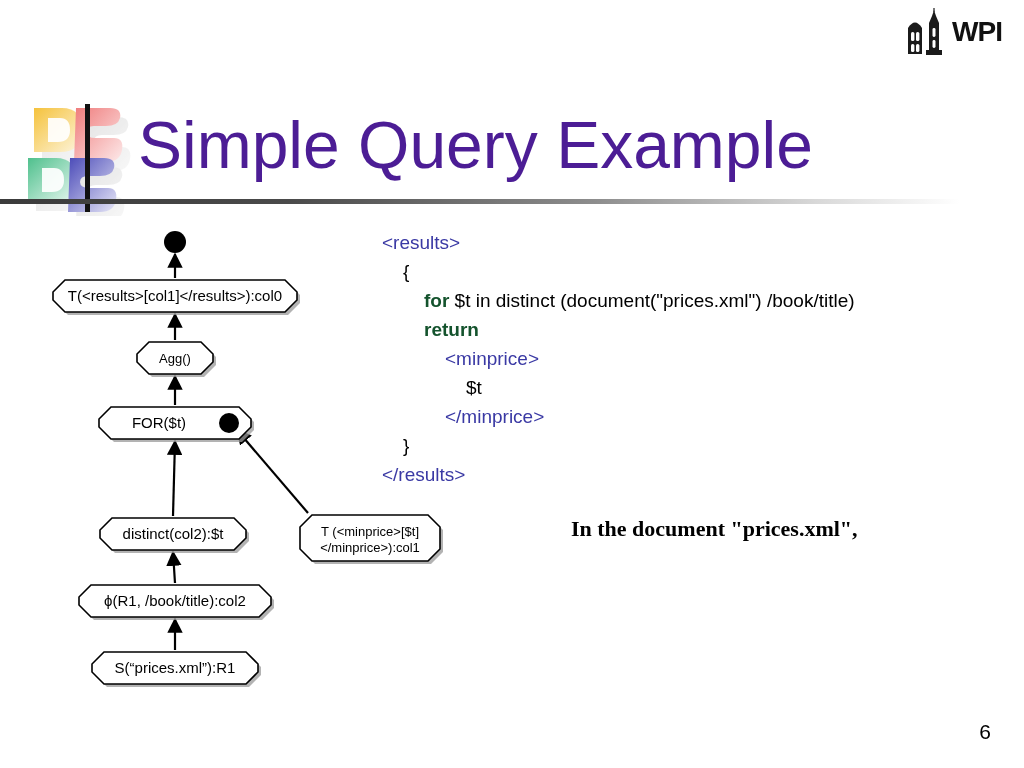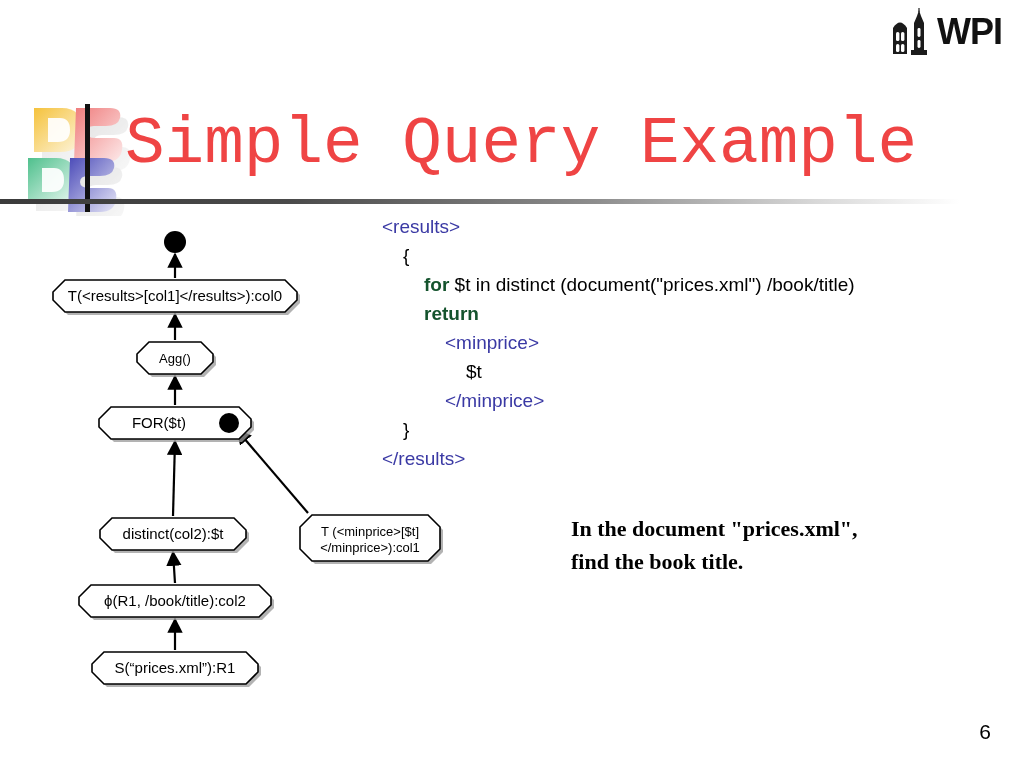--- a/index.html
+++ b/index.html
@@ -12,52 +12,52 @@
   }
 
   
   #wpi-logo{
     position:absolute; top:8px; right:22px;
     display:flex; align-items:center; gap:2px;
   }
   #wpi-logo .mark{ width:46px;height:48px; display:block; }
   #wpi-logo .wordmark{
     font-family:"Liberation Sans", sans-serif;
-    font-weight:bold; font-size:36px; letter-spacing:-1px;
+    font-weight:bold; font-size:28px; letter-spacing:-1px;
     color:#111111; line-height:1;
   }
 
   
   #dsrg-logo{
     position:absolute; left:18px; top:104px;
     width:130px; height:112px;
   }
   #dsrg-logo svg{display:block;}
 
   
   #page-title{
-    position:absolute; left:125px; top:112px;
-    font-size:66px; color:#ef4444;
-    font-family:Liberation Mono, monospace;
+    position:absolute; left:138px; top:112px;
+    font-size:66px; color:#4c1d95;
+    font-family:Liberation Sans, sans-serif;
     font-weight:normal; line-height:1;
     white-space:nowrap;
   }
   #title-rule{
     position:absolute; left:0px; top:199px;
     width:960px; height:5px;
     background:linear-gradient(to right,#3b3b3b 0%,#4a4a4a 30%,#8d8d8d 62%,#d8d8d8 85%,#ffffff 100%);
   }
   #vrule{
     position:absolute; left:85px; top:104px;
     width:5px; height:108px; background:#111111;
   }
 
   
   #query-block{
-    position:absolute; left:382px; top:212px;
+    position:absolute; left:382px; top:228px;
     font-family:"Liberation Sans", sans-serif;
     font-size:19px; line-height:29px; color:#000000;
     white-space:pre;
   }
   .q-tag{color:#3a39a4;}
   .q-kw{font-weight:bold;color:#14532d;}
   .q-line{height:29px;}
 
   
   #description{
@@ -203,16 +203,15 @@
         <text x="370" y="536" text-anchor="middle" font-family="&quot;Liberation Sans&quot;, sans-serif" font-size="13" fill="#000">T (&lt;minprice&gt;[$t]</text>
         <text x="370" y="552" text-anchor="middle" font-family="&quot;Liberation Sans&quot;, sans-serif" font-size="13" fill="#000">&lt;/minprice&gt;):col1</text>
       </g>
     </g>
 </svg>
 
 <div id="query-block"><div class="q-line" style="padding-left: 0px;"><span class="q-tag">&lt;results&gt;</span></div><div class="q-line" style="padding-left: 21px;"><span class="">{</span></div><div class="q-line" style="padding-left: 42px;"><span class="q-kw">for</span><span class=""> $t in distinct (document("prices.xml") /book/title)</span></div><div class="q-line" style="padding-left: 42px;"><span class="q-kw">return</span></div><div class="q-line" style="padding-left: 63px;"><span class="q-tag">&lt;minprice&gt;</span></div><div class="q-line" style="padding-left: 84px;"><span class="">$t</span></div><div class="q-line" style="padding-left: 63px;"><span class="q-tag">&lt;/minprice&gt;</span></div><div class="q-line" style="padding-left: 21px;"><span class="">}</span></div><div class="q-line" style="padding-left: 0px;"><span class="q-tag">&lt;/results&gt;</span></div></div>
 
 <div id="description">
   <div>In the document "prices.xml",</div>
-  <div>find the book title.</div>
 </div>
 
 <div id="page-number">6</div>
 
 </body></html>

